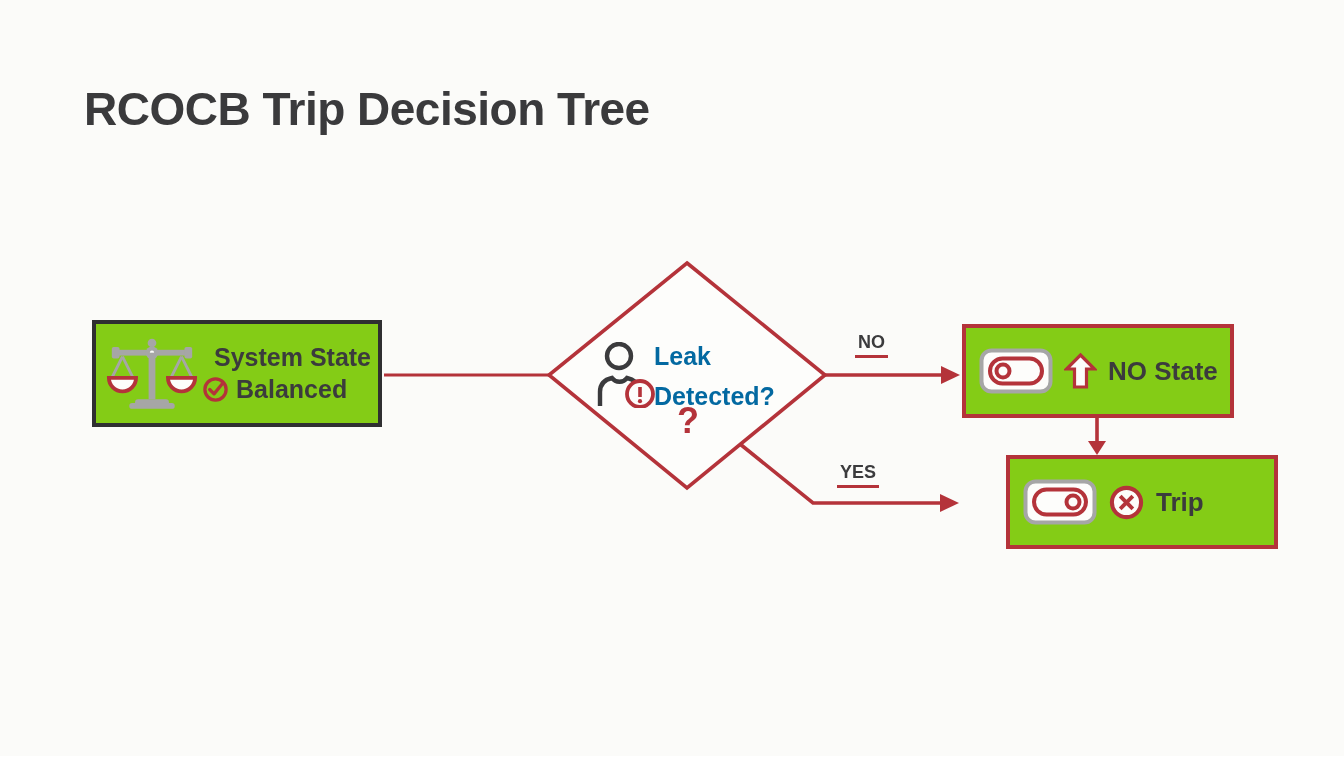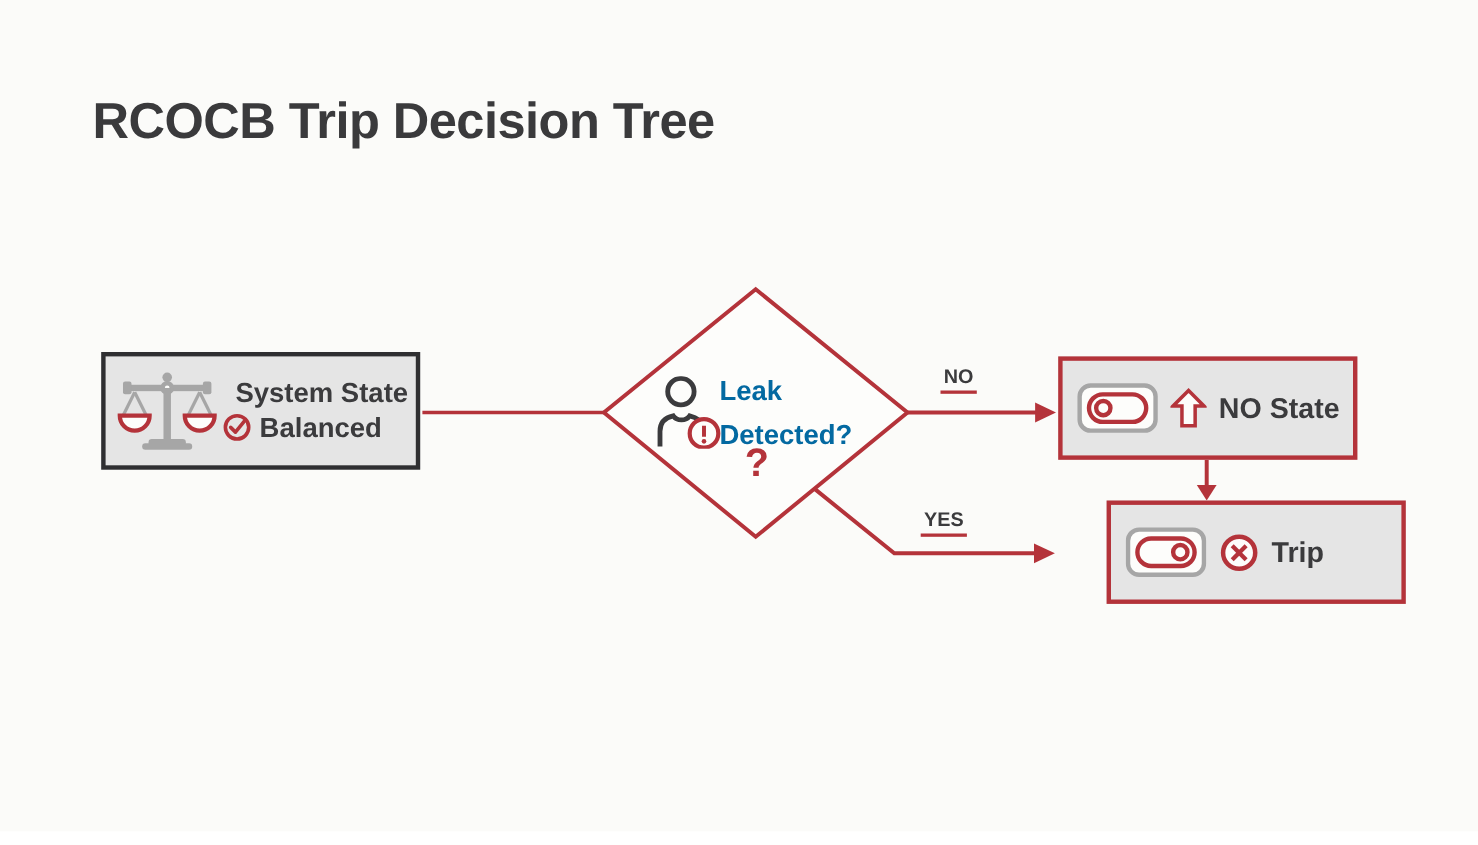--- a/index.html
+++ b/index.html
@@ -14,34 +14,34 @@
   .page-title {
     left:84px; top:82px;
     font-size:46px; font-weight:700;
     color:#3A3A3C; letter-spacing:-0.5px;
     margin:0;
   }
   svg.connectors { left:0; top:0; width:1344px; height:768px; }
 
   .node-box {
     box-sizing:border-box;
-    background:#e5e5e5;
+    background:#84cc16;
     display:flex; align-items:center;
   }
   .start-box {
     left:92px; top:320px; width:290px; height:107px;
     border:4px solid #2F2F31;
     padding-left:10px;
   }
   .start-text { margin-left:4px; }
   .start-title {
     font-size:25px; font-weight:700; color:#3B3B3D;
     margin:0 0 3px 12px; white-space:nowrap;
   }
-  .start-status-row { display:flex; align-items:flex-start; gap:7px; }
+  .start-status-row { display:flex; align-items:center; gap:7px; }
   .start-status { font-size:25px; font-weight:700; color:#3B3B3D; white-space:nowrap; }
 
   .outcome-box {
     width:272px; height:94px;
     border:4px solid #B4333A;
     padding-left:13px; gap:11px;
   }
   .no-trip-box { left:962px; top:324px; }
   .trip-box   { left:962px; top:455px;margin-left:44px; }
   .outcome-label { font-size:26px; font-weight:700; color:#3B3B3D; white-space:nowrap; }

